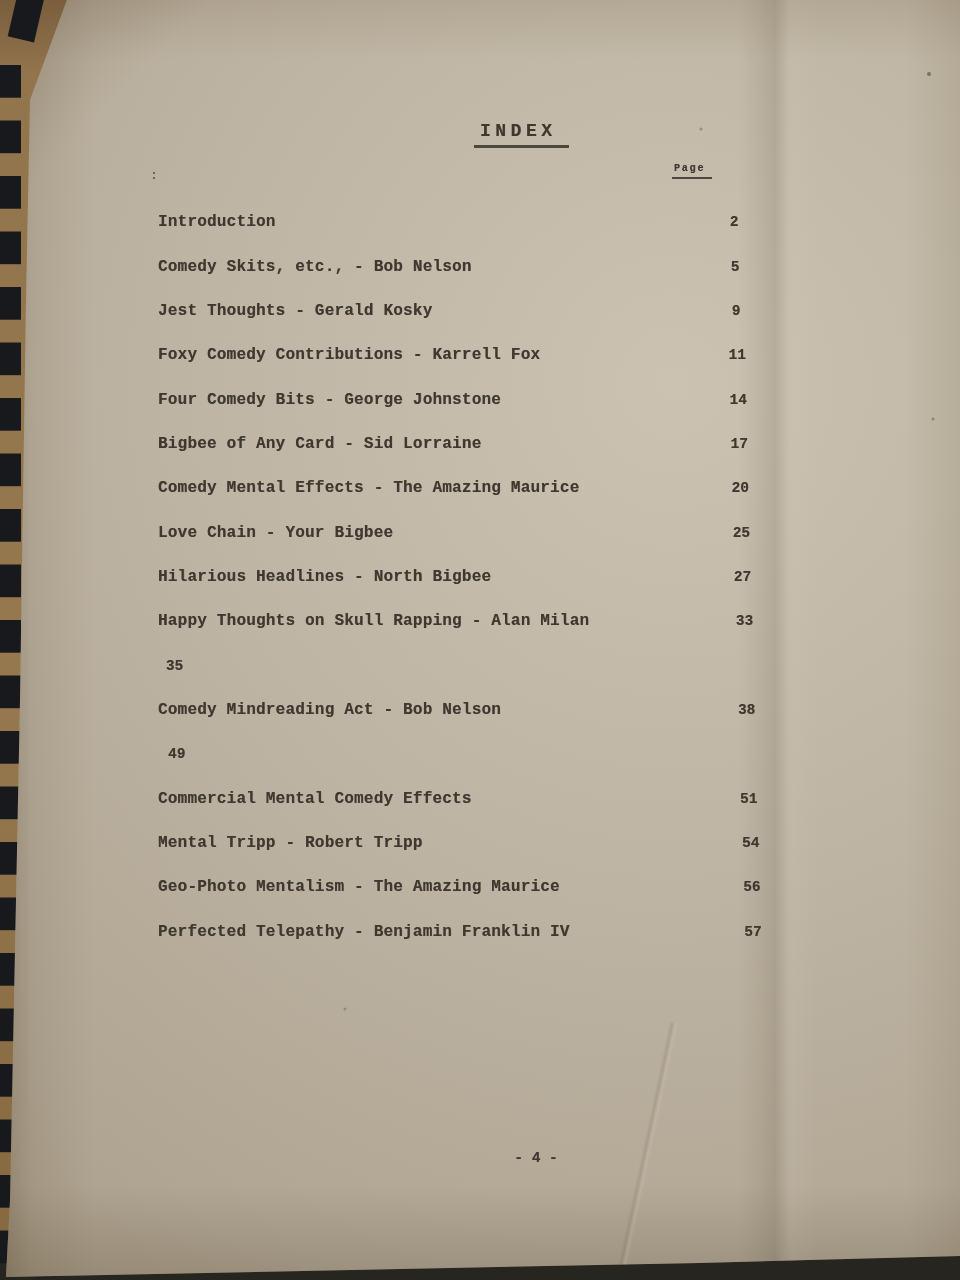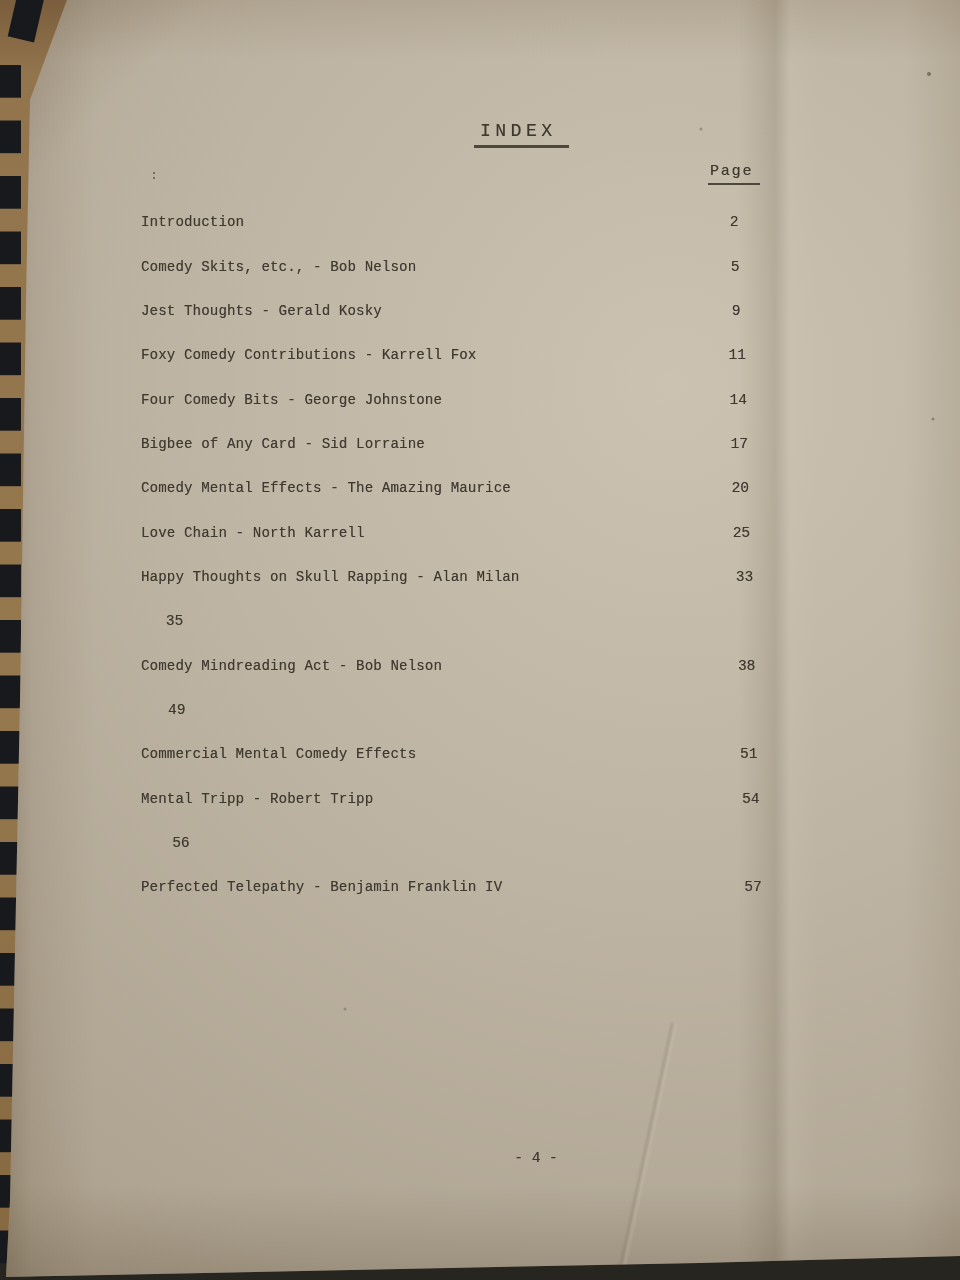--- a/index.html
+++ b/index.html
@@ -66,47 +66,47 @@
                 932px 418px 0 0.5px rgba(70,60,45,0.4),
                 700px 128px 0 0.5px rgba(70,60,45,0.35),
                 344px 1008px 0 0.5px rgba(70,60,45,0.3);
     background: transparent;
   }
 
   
   .content {
     position: absolute; inset: 0;
     color: var(--ink, #3e382f);
-    font-weight: 400;
+    font-weight: 700;
     text-shadow: 0.3px 0.3px 0.5px rgba(62,56,47,0.5);
   }
   .title {
     position: absolute; left: 474px; top: 121px;
     font-size: 18px; letter-spacing: 4.5px;
     padding: 0 12px 4px 6px;
     border-bottom: 3px solid rgba(56,50,42,0.85);
   }
   .stray {
     position: absolute; left: 150px; top: 168px;
     font-size: 13px; opacity: 0.65;
   }
   .col-header {
-    position: absolute; left: 708px; top: 163px;
-    font-size: 15px; letter-spacing: 1.8px;
+    position: absolute; left: 672px; top: 163px;
+    font-size: 10px; letter-spacing: 1.8px;
     padding: 0 7px 3px 2px;
     border-bottom: 2.5px solid rgba(56,50,42,0.85);
   }
   .entries {
     position: absolute; left: 141px; top: 200px; width: 615px;
   }
   .entry {
     height: 44.35px;
     display: flex; align-items: center; justify-content: space-between;
   }
-  .entry .label { font-size: 14px; letter-spacing: 0.2px; white-space: pre; }
+  .entry .label { font-size: 16px; letter-spacing: 0.2px; white-space: pre; margin-left: 17px; }
   .entry .num {
     width: 44px; text-align: center; font-size: 14.5px;
     transform: translateX(calc(var(--i, 0) * 1.05px));
   }
   .footer {
     position: absolute; left: 500px; top: 1150px; width: 72px;
     text-align: center; font-size: 14.5px; white-space: pre;
   }
 </style>
 </head>
@@ -150,22 +150,26 @@
         </div>
         <div class="entry" style="--i: 5;">
           <span class="label">Bigbee of Any Card - Sid Lorraine</span>
           <span class="num">17</span>
         </div>
         <div class="entry" style="--i: 6;">
           <span class="label">Comedy Mental Effects - The Amazing Maurice</span>
           <span class="num">20</span>
         </div>
         <div class="entry" style="--i: 7;">
-          <span class="label">Love Chain - North Karrell</span>
+          <span class="label">Love Chain - Your Bigbee</span>
           <span class="num">25</span>
+        </div>
+        <div class="entry" style="--i: 8;">
+          <span class="label">Hilarious Headlines - North Bigbee</span>
+          <span class="num">27</span>
         </div>
         <div class="entry" style="--i: 10;">
           <span class="label">Happy Thoughts on Skull Rapping - Alan Milan</span>
           <span class="num">33</span>
         </div>
         <div class="entry" style="--i: 11;">
           <span class="num">35</span>
         </div>
         <div class="entry" style="--i: 12;">
           <span class="label">Comedy Mindreading Act - Bob Nelson</span>
@@ -176,20 +180,21 @@
         </div>
         <div class="entry" style="--i: 14;">
           <span class="label">Commercial Mental Comedy Effects</span>
           <span class="num">51</span>
         </div>
         <div class="entry" style="--i: 16;">
           <span class="label">Mental Tripp - Robert Tripp</span>
           <span class="num">54</span>
         </div>
         <div class="entry" style="--i: 17;">
+          <span class="label">Geo-Photo Mentalism - The Amazing Maurice</span>
           <span class="num">56</span>
         </div>
         <div class="entry" style="--i: 18;">
           <span class="label">Perfected Telepathy - Benjamin Franklin IV</span>
           <span class="num">57</span>
         </div>
     </div>
 
     <div class="footer">- 4 -</div>
   </div>

